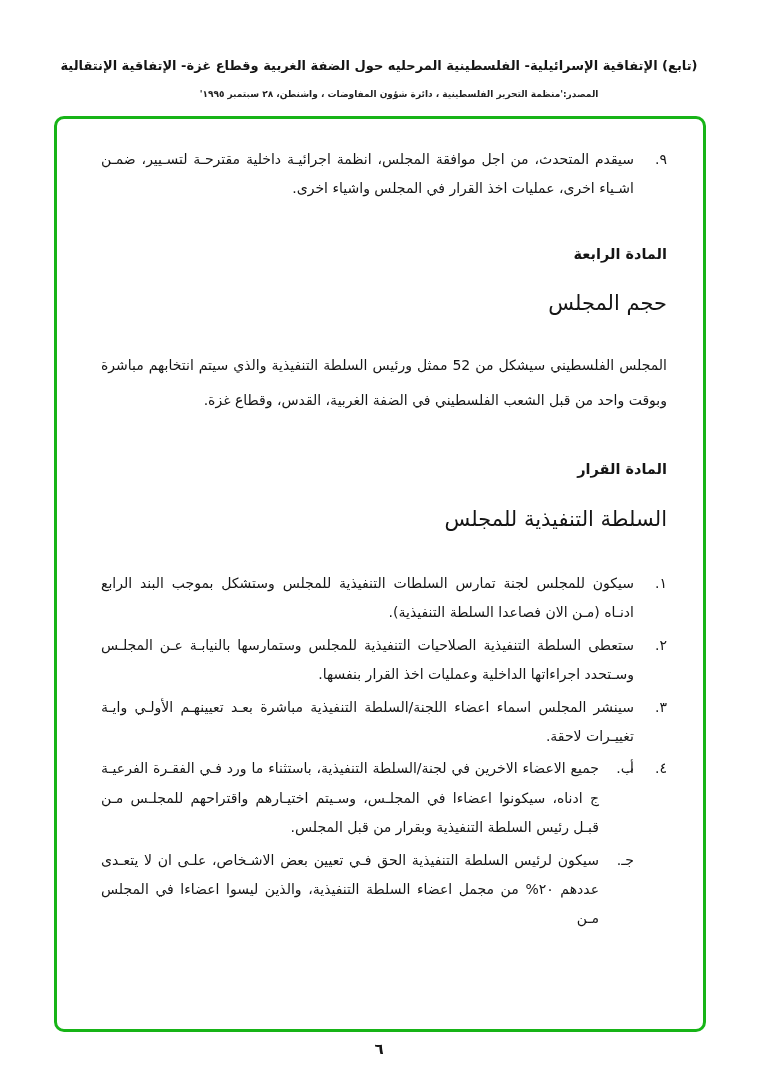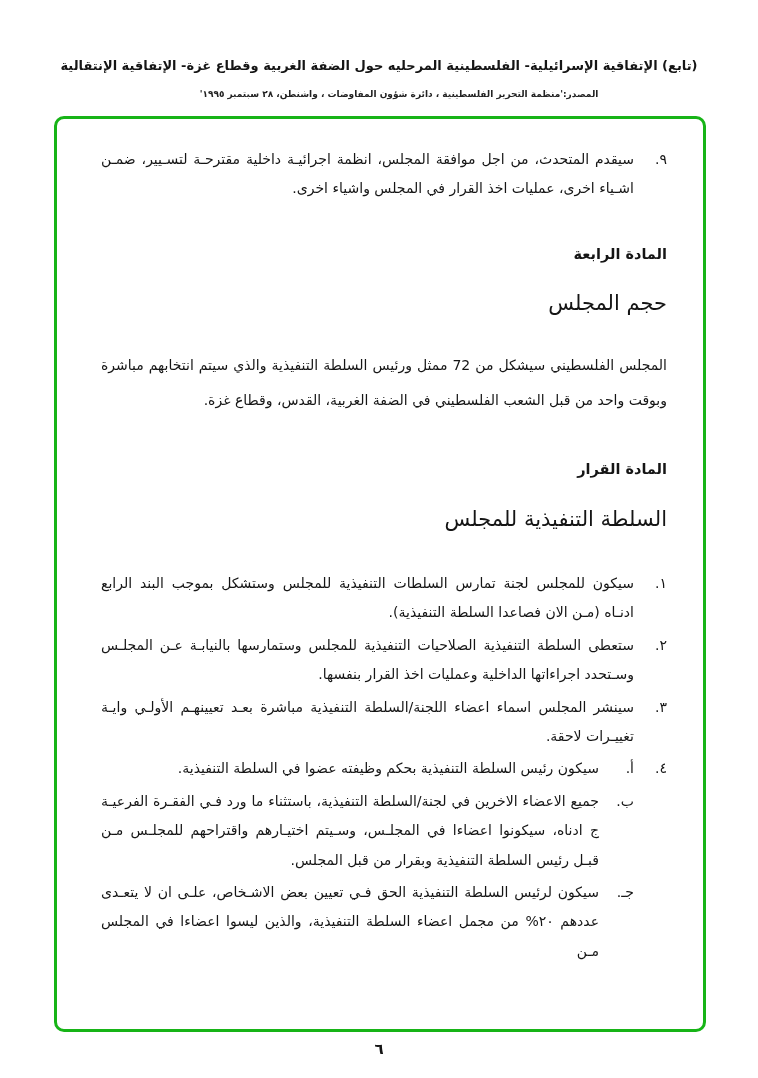--- a/index.html
+++ b/index.html
@@ -76,21 +76,21 @@
   <div class="content">
 
     <div class="li">
       <span class="marker">٩.</span>
       <span>سيقدم المتحدث، من اجل موافقة المجلس، انظمة اجرائيـة داخلية مقترحـة لتسـيير، ضمـن اشـياء اخرى، عمليات اخذ القرار في المجلس واشياء اخرى.</span>
     </div>
 
     <h2 class="article-title">المادة الرابعة</h2>
     <div class="article-subtitle">حجم المجلس</div>
 
-    <p class="paragraph">المجلس الفلسطيني سيشكل من 72 ممثل ورئيس السلطة التنفيذية والذي سيتم انتخابهم مباشرة وبوقت واحد من قبل الشعب الفلسطيني في الضفة الغربية، القدس، وقطاع غزة.</p>
+    <p class="paragraph">المجلس الفلسطيني سيشكل من 52 ممثل ورئيس السلطة التنفيذية والذي سيتم انتخابهم مباشرة وبوقت واحد من قبل الشعب الفلسطيني في الضفة الغربية، القدس، وقطاع غزة.</p>
 
     <h2 class="article-title">المادة القرار</h2>
     <div class="article-subtitle">السلطة التنفيذية للمجلس</div>
 
     <div class="list">
 
       <div class="li">
         <span class="marker">١.</span>
         <span>سيكون للمجلس لجنة تمارس السلطات التنفيذية للمجلس وستشكل بموجب البند الرابع ادنـاه (مـن الان فصاعدا السلطة التنفيذية).</span>
       </div>
@@ -101,21 +101,20 @@
       </div>
 
       <div class="li">
         <span class="marker">٣.</span>
         <span>سينشر المجلس اسماء اعضاء اللجنة/السلطة التنفيذية مباشرة بعـد تعيينهـم الأولـي وايـة تغييـرات لاحقة.</span>
       </div>
 
       <div class="li-4">
         <span class="marker m-0">٤.</span>
         <span class="marker m-1">أ.</span>
-        <span>سيكون رئيس السلطة التنفيذية بحكم وظيفته عضوا في السلطة التنفيذية.</span>
       </div>
 
       <div class="li-sub">
         <span class="marker">ب.</span>
         <span>جميع الاعضاء الاخرين في لجنة/السلطة التنفيذية، باستثناء ما ورد فـي الفقـرة الفرعيـة ج ادناه، سيكونوا اعضاءا في المجلـس، وسـيتم اختيـارهم واقتراحهم للمجلـس مـن قبـل رئيس السلطة التنفيذية وبقرار من قبل المجلس.</span>
       </div>
 
       <div class="li-sub">
         <span class="marker">جـ.</span>
         <span>سيكون لرئيس السلطة التنفيذية الحق فـي تعيين بعض الاشـخاص، علـى ان لا يتعـدى عددهم ٢٠% من مجمل اعضاء السلطة التنفيذية، والذين ليسوا اعضاءا في المجلس مـن</span>

